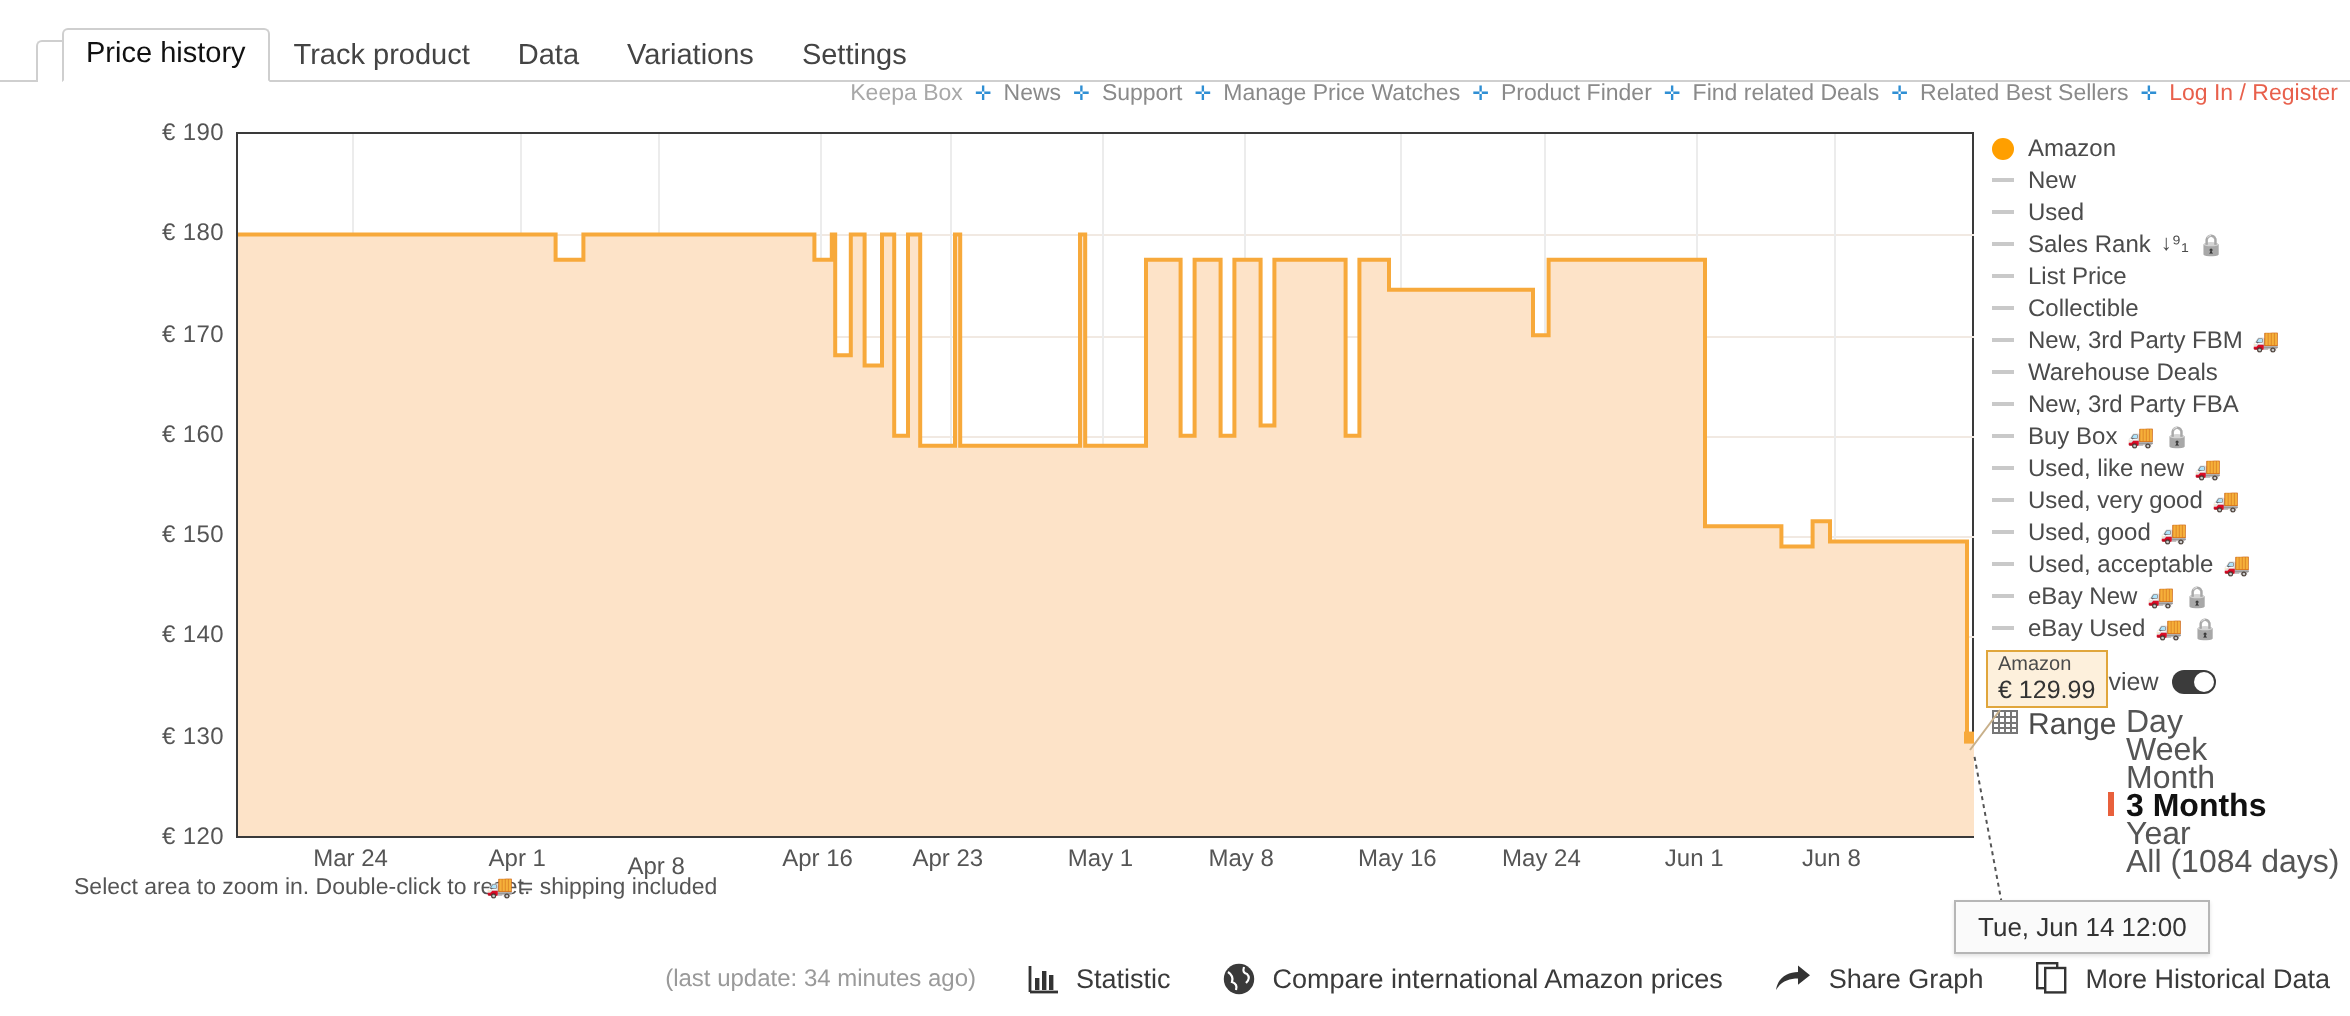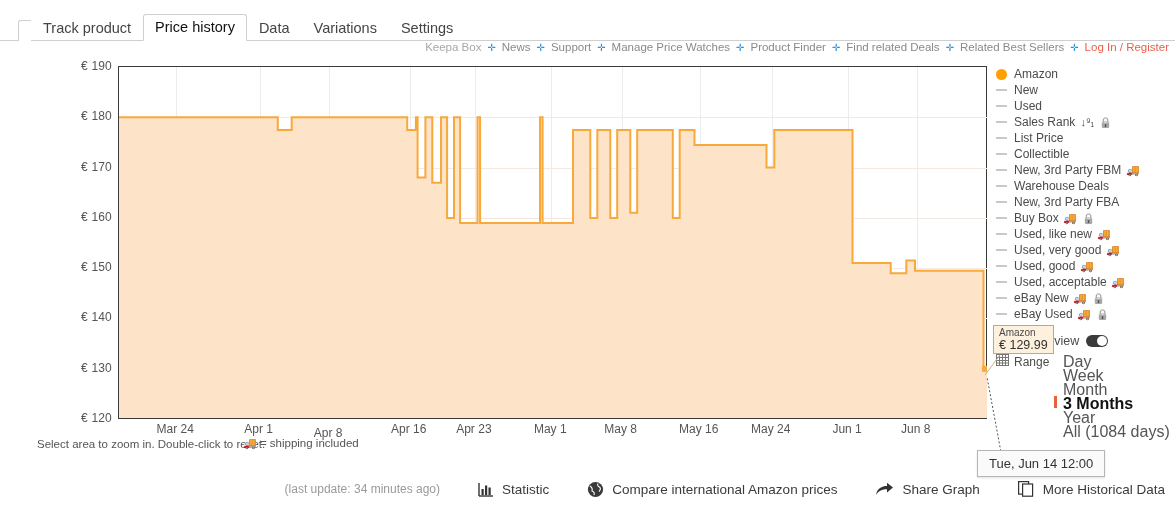--- a/index.html
+++ b/index.html
@@ -72,21 +72,21 @@
   .lextra{margin-left:5px;font-size:11px;}
   .lock{margin-left:5px;font-size:10.5px;filter:grayscale(1);}
 
   
   .groupview{position:absolute;left:1016px;top:334px;display:flex;align-items:center;
              font-size:12.5px;color:#4b4b4b;white-space:nowrap;cursor:pointer;}
   .toggle{width:22px;height:12px;border-radius:6px;background:#3b3b3b;position:relative;margin-left:7px;}
   .toggle .knob{position:absolute;right:1px;top:1px;width:10px;height:10px;border-radius:50%;background:#fff;}
 
   .rangelabel{position:absolute;left:996px;top:354px;display:flex;align-items:center;
-              font-size:12px;color:#4b4b4b;white-space:nowrap;}
+              font-size:15px;color:#4b4b4b;white-space:nowrap;}
   .calicon{margin-right:5px;display:inline-block;}
   .rangelist{position:absolute;left:1063px;top:353px;width:112px;}
   .rrow{height:14px;font-size:16px;color:#555;cursor:pointer;position:relative;padding-left:0;white-space:nowrap;}
   .rrow.sel{color:#111;font-weight:bold;}
   .rrow.sel:before{content:"";position:absolute;left:-9px;top:1px;width:3px;height:12px;background:#e8603c;}
 
   
   .pricetip{
     position:absolute;left:993px;top:325px;
     background:#fdf0dc;border:1px solid #e0a63c;
@@ -96,35 +96,35 @@
   .datetip{
     position:absolute;left:977px;top:450px;
     background:#fafafa;border:1px solid #b6b6b6;
     padding:5px 11px;font-size:13px;color:#333;white-space:nowrap;z-index:20;
     box-shadow:0 1px 2px rgba(0,0,0,.12);
   }
   .tipline{position:absolute;left:0;top:0;z-index:19;pointer-events:none;}
 
   
   .footer{position:absolute;left:0;top:476px;width:1175px;height:26px;
-          display:flex;align-items:center;justify-content:flex-end;gap:12px;padding-right:10px;
+          display:flex;align-items:center;justify-content:flex-end;gap:0;padding-right:10px;
           box-sizing:border-box;font-size:13.5px;color:#3a3a3a;}
   .fitem{display:flex;align-items:center;cursor:pointer;margin-left:26px;white-space:nowrap;}
   .fitem .ficon{margin-right:8px;display:inline-flex;align-items:center;}
   .lastupdate{color:#9a9a9a;font-size:12px;cursor:default;margin-left:0;}
 </style>
 </head>
 <body>
 
 <div class="tabbar">
   <div class="baseline"></div>
   <div class="tabs">
     <div class="tabstub"></div>
+    <div class="tab active">Price history</div>
     <div class="tab">Track product</div>
-    <div class="tab active">Price history</div>
     <div class="tab">Data</div>
     <div class="tab">Variations</div>
     <div class="tab">Settings</div>
   </div>
 </div>
 
 <div class="linkbar">
   <span class="first">Keepa Box</span>
   <span class="sep">✛</span>
   <span class="lnk">News</span>

